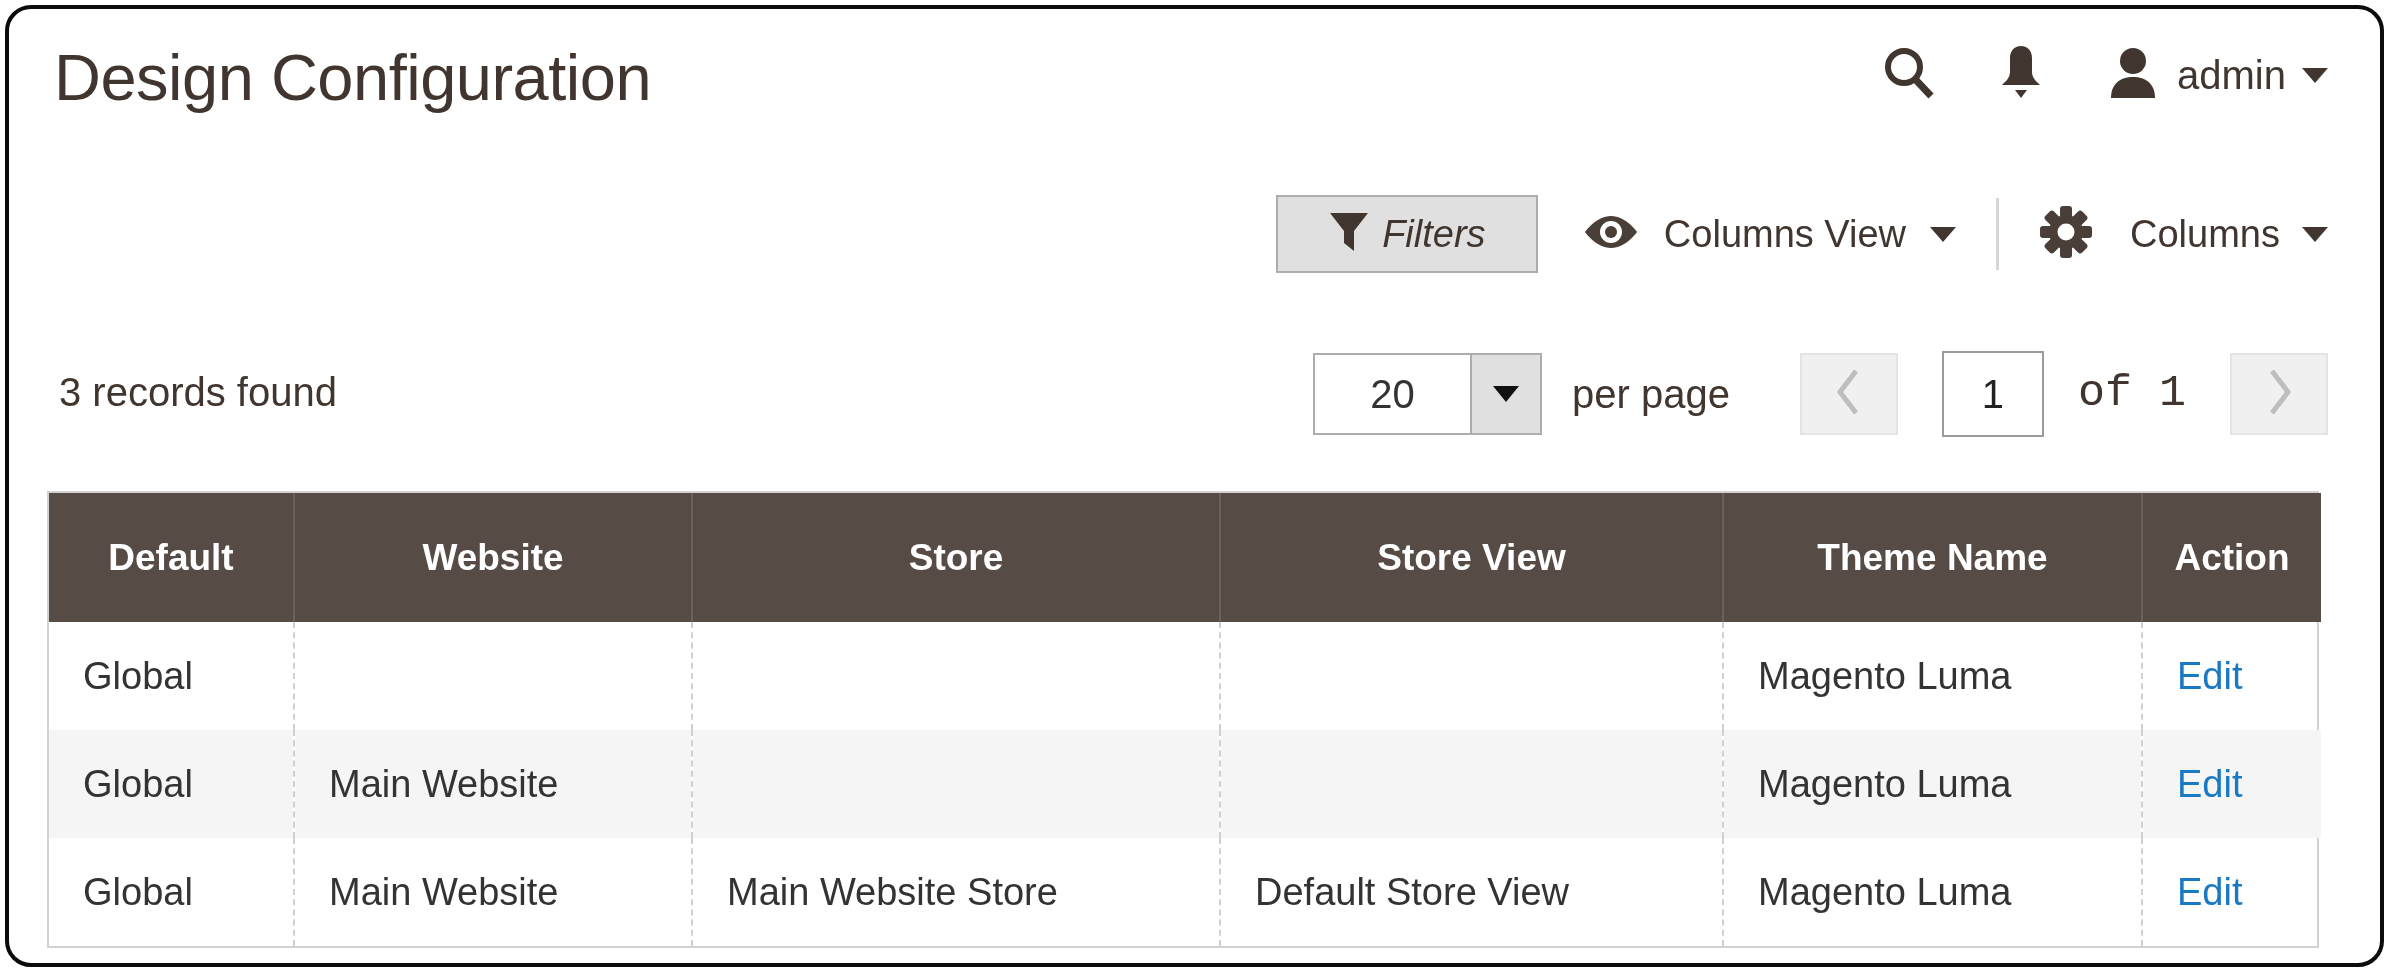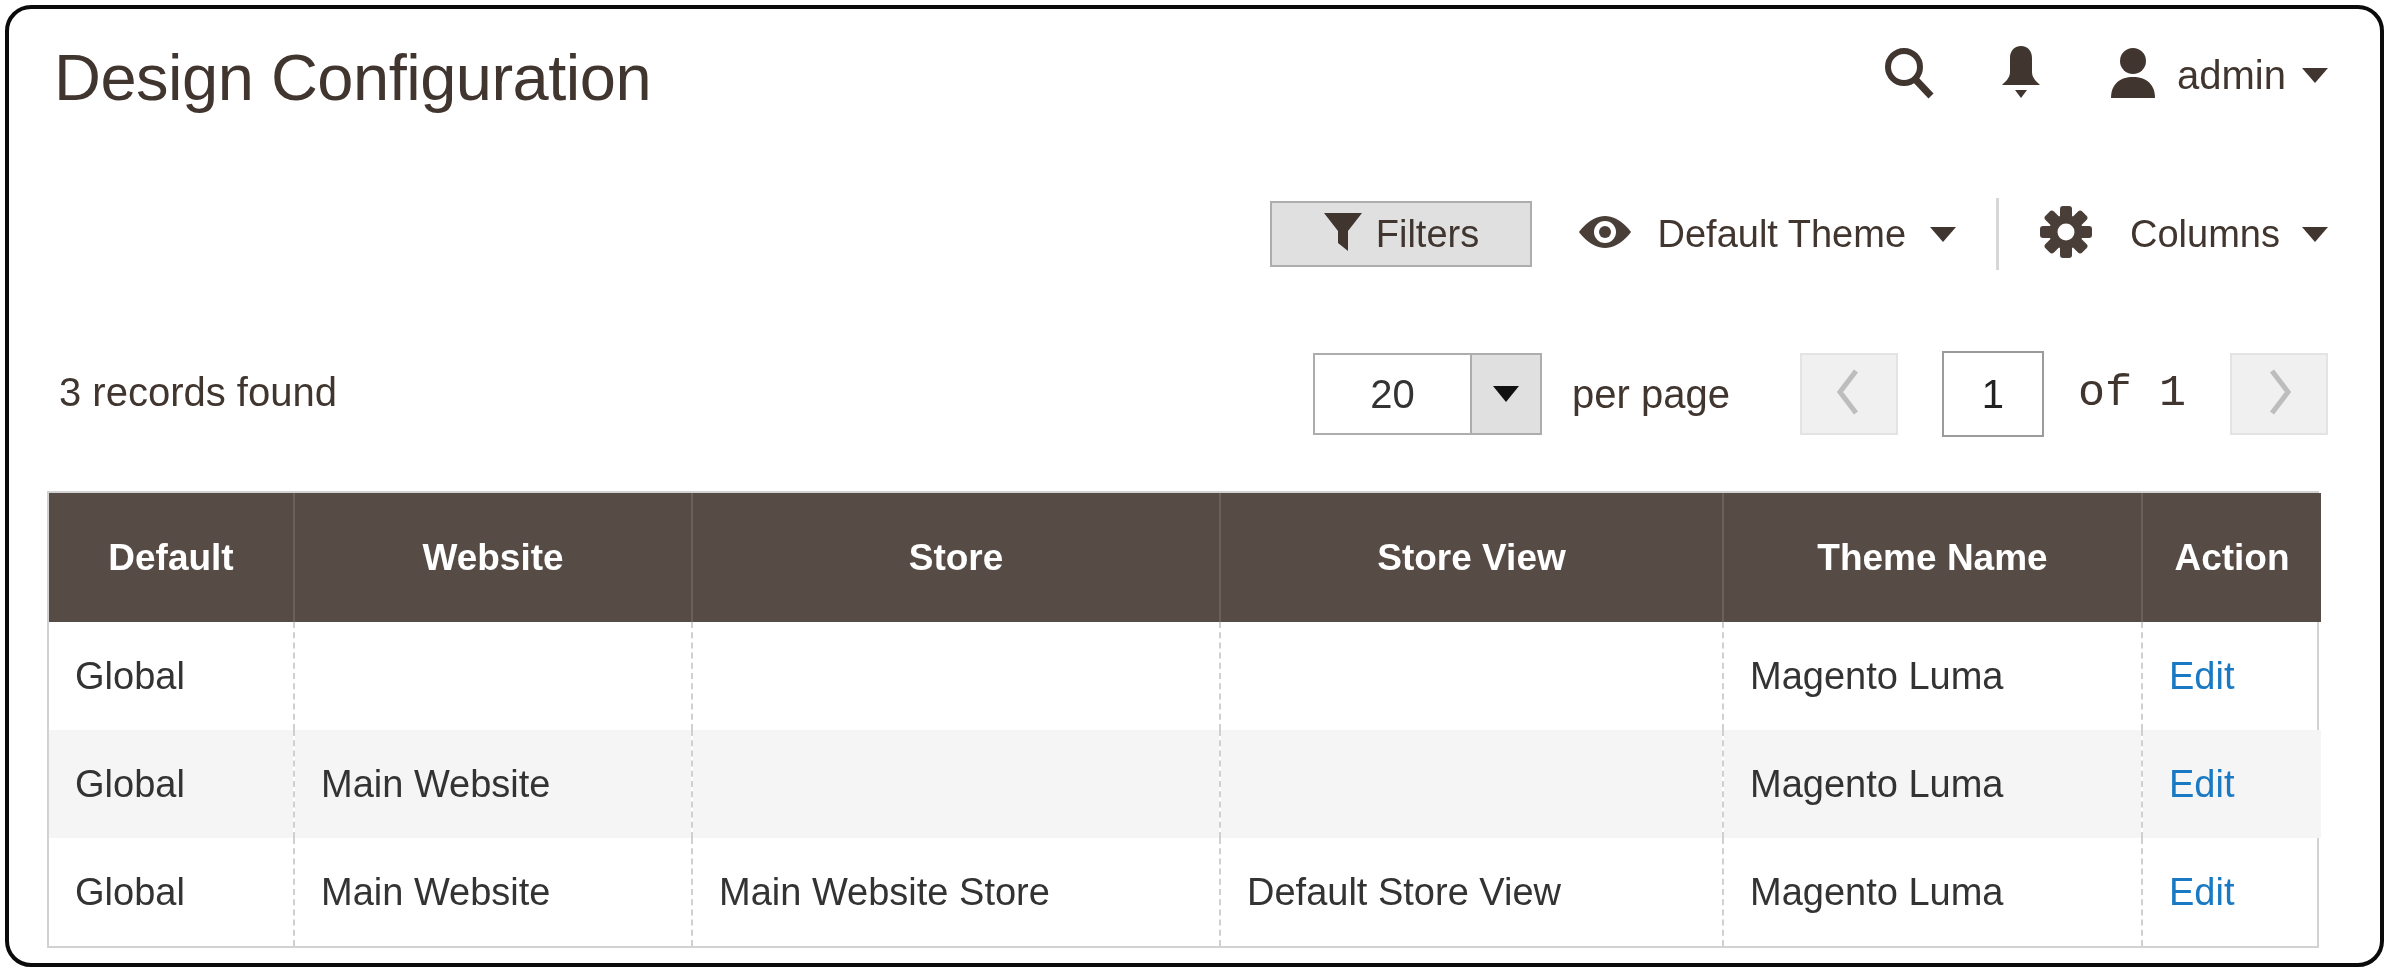--- a/index.html
+++ b/index.html
@@ -87,28 +87,29 @@
   #grid-toolbar {
     position: absolute;
     right: 52px;
     top: 182px;
     height: 86px;
     display: flex;
     align-items: center;
   }
   #filters-button {
     width: 262px;
-    height: 66px;
+    height: 78px;
     background: #e0e0e0;
     border: 2px solid #adadad;
     display: flex;
     align-items: center;
     justify-content: center;
     gap: 12px;
     cursor: pointer;
+    font-style: italic;
   }
   #filters-label {
     font-size: 38px;
     color: #41362f;
     line-height: 42px;
   }
 
   #view-control {
     display: flex;
     align-items: center;
@@ -264,21 +265,21 @@
     vertical-align: middle;
     border-right: 2px solid #6c6159;
     white-space: nowrap;
   }
   #data-grid thead th:last-child { border-right: none; }
 
   #data-grid tbody td {
     font-size: 38px;
     color: #333333;
     height: 108px;
-    padding: 0 26px;
+    padding: 0 34px;
     vertical-align: middle;
     border-right: 2px dashed #d0d0d0;
     white-space: nowrap;
     overflow: hidden;
   }
   #data-grid tbody td:last-child { border-right: none; }
   #data-grid tbody tr.alt td { background: #f5f5f5; }
   .edit-link {
     color: #1979c3;
     font-size: 38px;
@@ -348,21 +349,21 @@
     </div>
 
     <div id="view-control">
       <span>
         <svg width="58" height="42" viewBox="0 0 58 42">
           <path d="M29 5 C44 5 55 21 55 21 C55 21 44 37 29 37 C14 37 3 21 3 21 C3 21 14 5 29 5 Z" fill="#4a3f38"></path>
           <circle cx="29" cy="21" r="11" fill="#ffffff"></circle>
           <circle cx="29" cy="21" r="6" fill="#4a3f38"></circle>
         </svg>
       </span>
-      <span id="view-label">Default Theme</span>
+      <span id="view-label">Columns View</span>
       <span class="caret-dn"></span>
     </div>
 
     <div id="toolbar-divider"></div>
 
     <div id="columns-control">
       <span>
         <svg width="54" height="54" viewBox="0 0 54 54">
           <g fill="#4a3f38">
             <rect x="21" y="1" width="12" height="52" rx="3"></rect>

